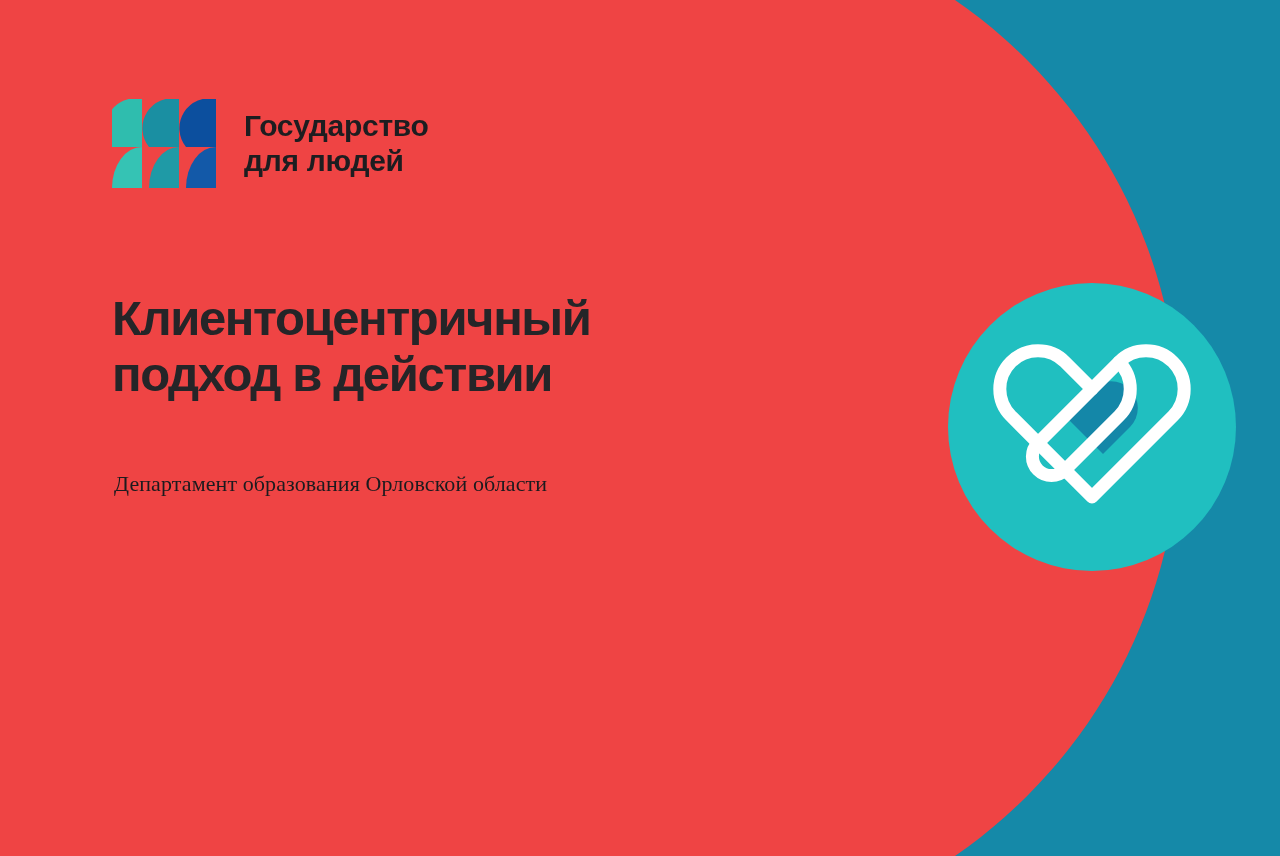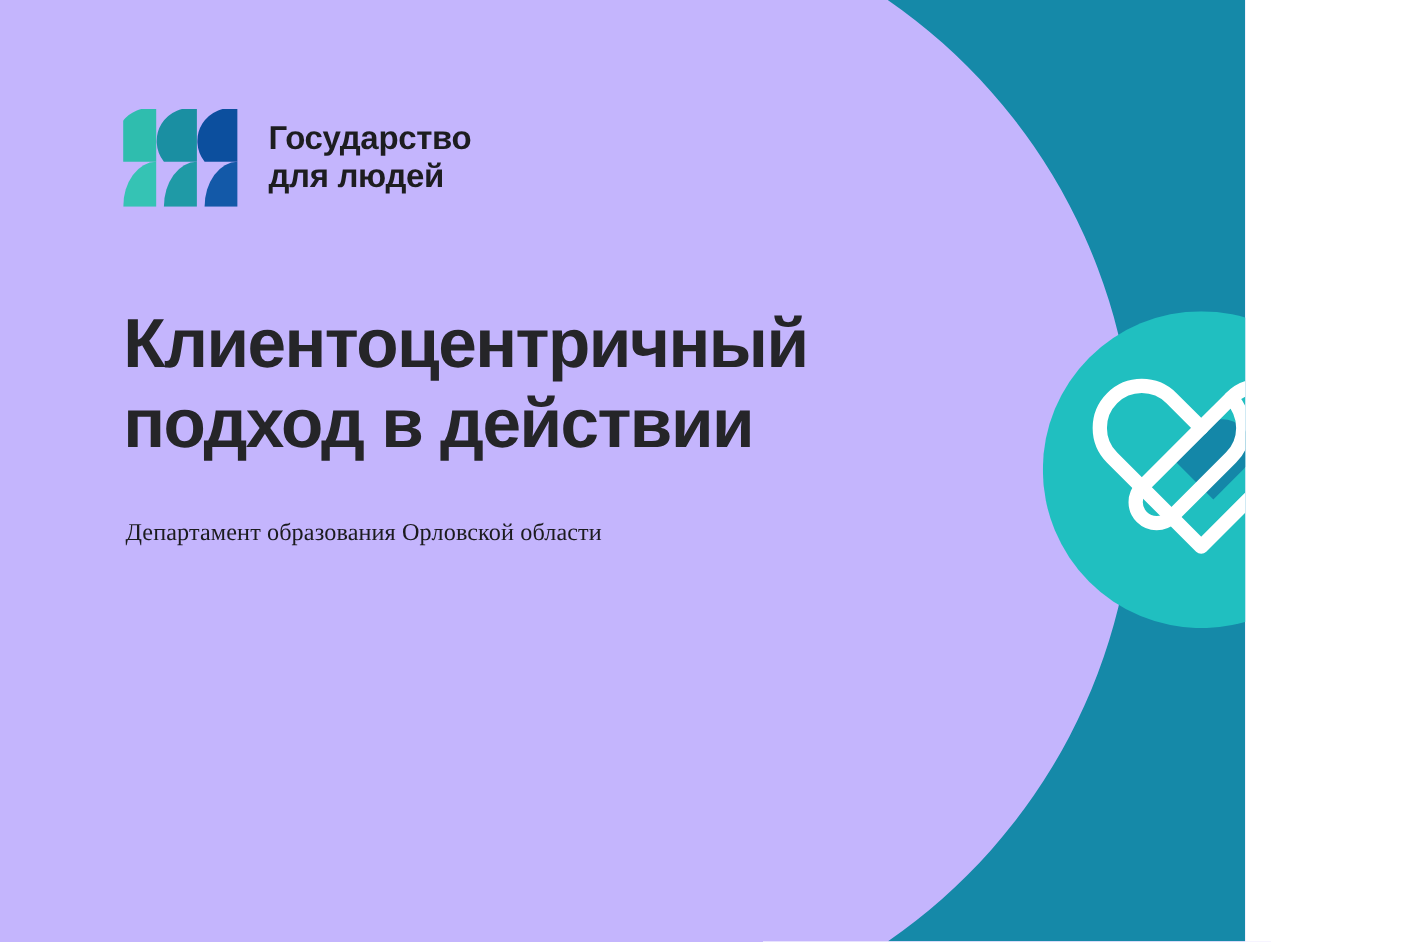--- a/index.html
+++ b/index.html
@@ -6,23 +6,23 @@
     margin: 0;
     padding: 0;
     background: #ffffff;
   }
   body {
     font-family: "Liberation Sans", sans-serif;
   }
 
   .slide {
     position: relative;
-    width: 1132px;
+    width: 1280px;
     height: 856px;
-    background: #c4b5fd;
+    background: #ef4444;
     overflow: hidden;
   }
 
   
   .teal-panel {
     position: absolute;
     top: 0;
     right: 0;
     width: 340px;
     height: 856px;
@@ -53,26 +53,26 @@
     line-height: 1.16;
     letter-spacing: -0.3px;
     color: #1d1d20;
     white-space: pre-line;
   }
 
   
   .headline {
     position: absolute;
     left: 112px;
-    top: 278px;
+    top: 291px;
     width: 790px;
     z-index: 3;
     font-family: "Liberation Sans", sans-serif;
     font-weight: 700;
-    font-size: 63px;
+    font-size: 49px;
     line-height: 1.14;
     letter-spacing: -1.4px;
     color: #252528;
     white-space: pre-line;
   }
 
   
   .subtitle {
     position: absolute;
     left: 114px;

